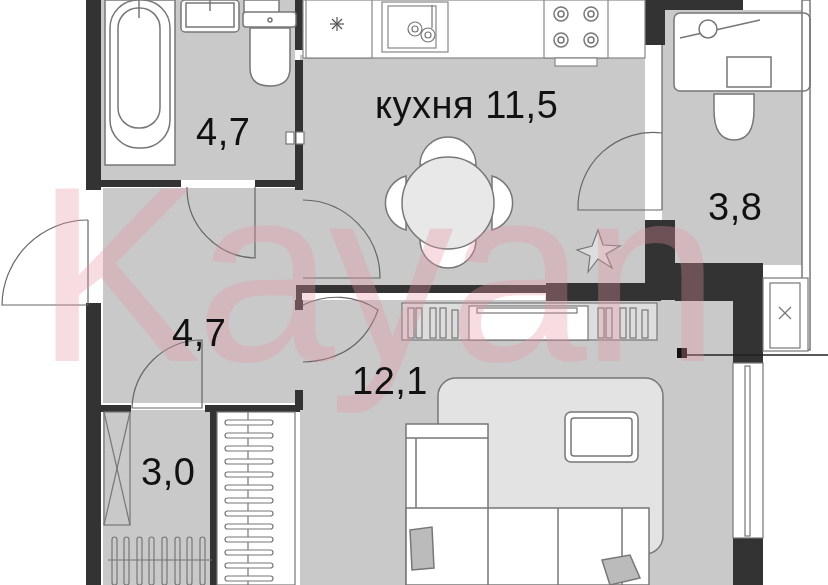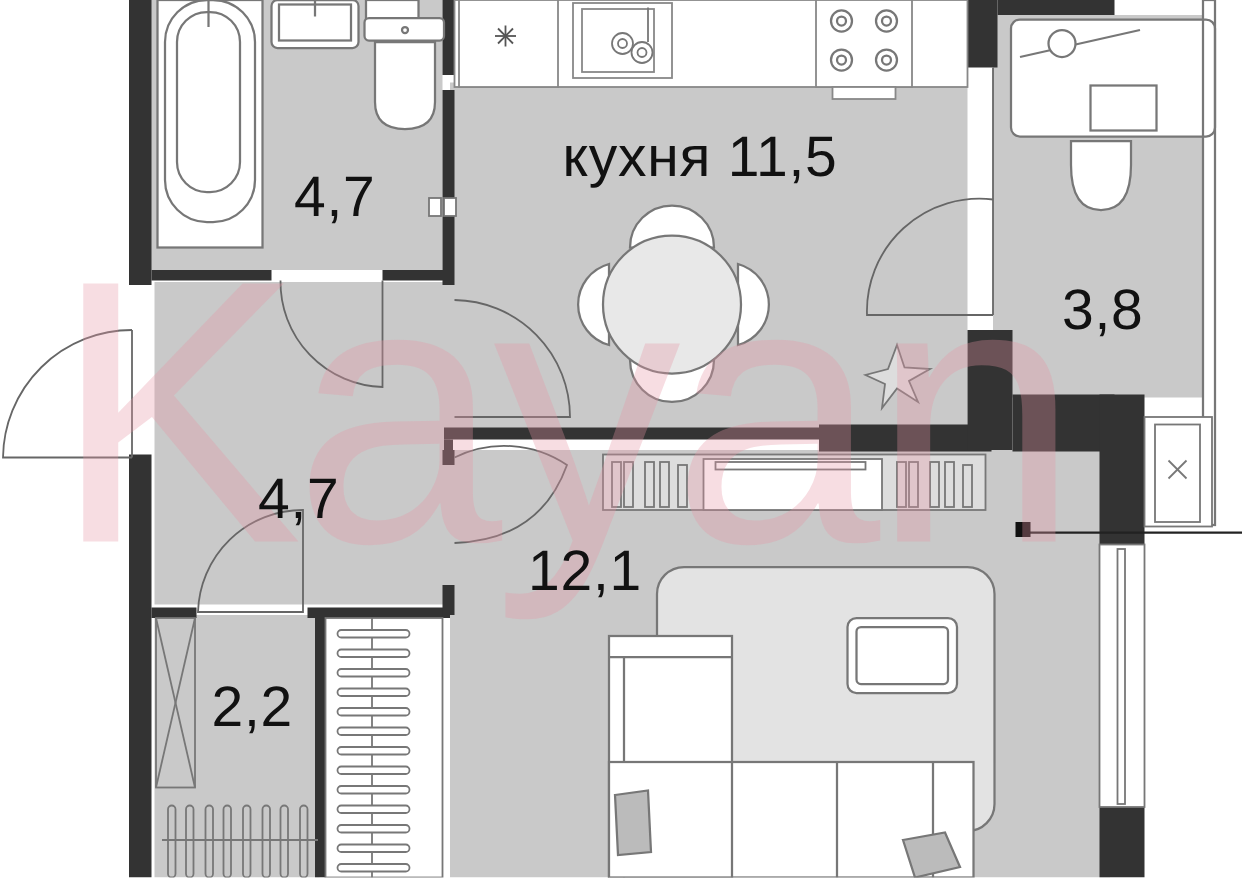--- a/index.html
+++ b/index.html
@@ -213,13 +213,13 @@
   </g>
 </svg>
 
 <div class="watermark">Kayan</div>
 
 <div class="room-label" style="left:196px;top:113px;">4,7</div>
 <div class="room-label" style="left:375px;top:86px;text-align:center;">кухня 11,5</div>
 <div class="room-label" style="left:708px;top:188px;">3,8</div>
 <div class="room-label" style="left:172px;top:283px;margin-top:31px;">4,7</div>
 <div class="room-label" style="left:352px;top:362px;">12,1</div>
-<div class="room-label" style="left:141px;top:453px;">2,2</div>
+<div class="room-label" style="left:141px;top:453px;">3,0</div>
 
 </body></html>

